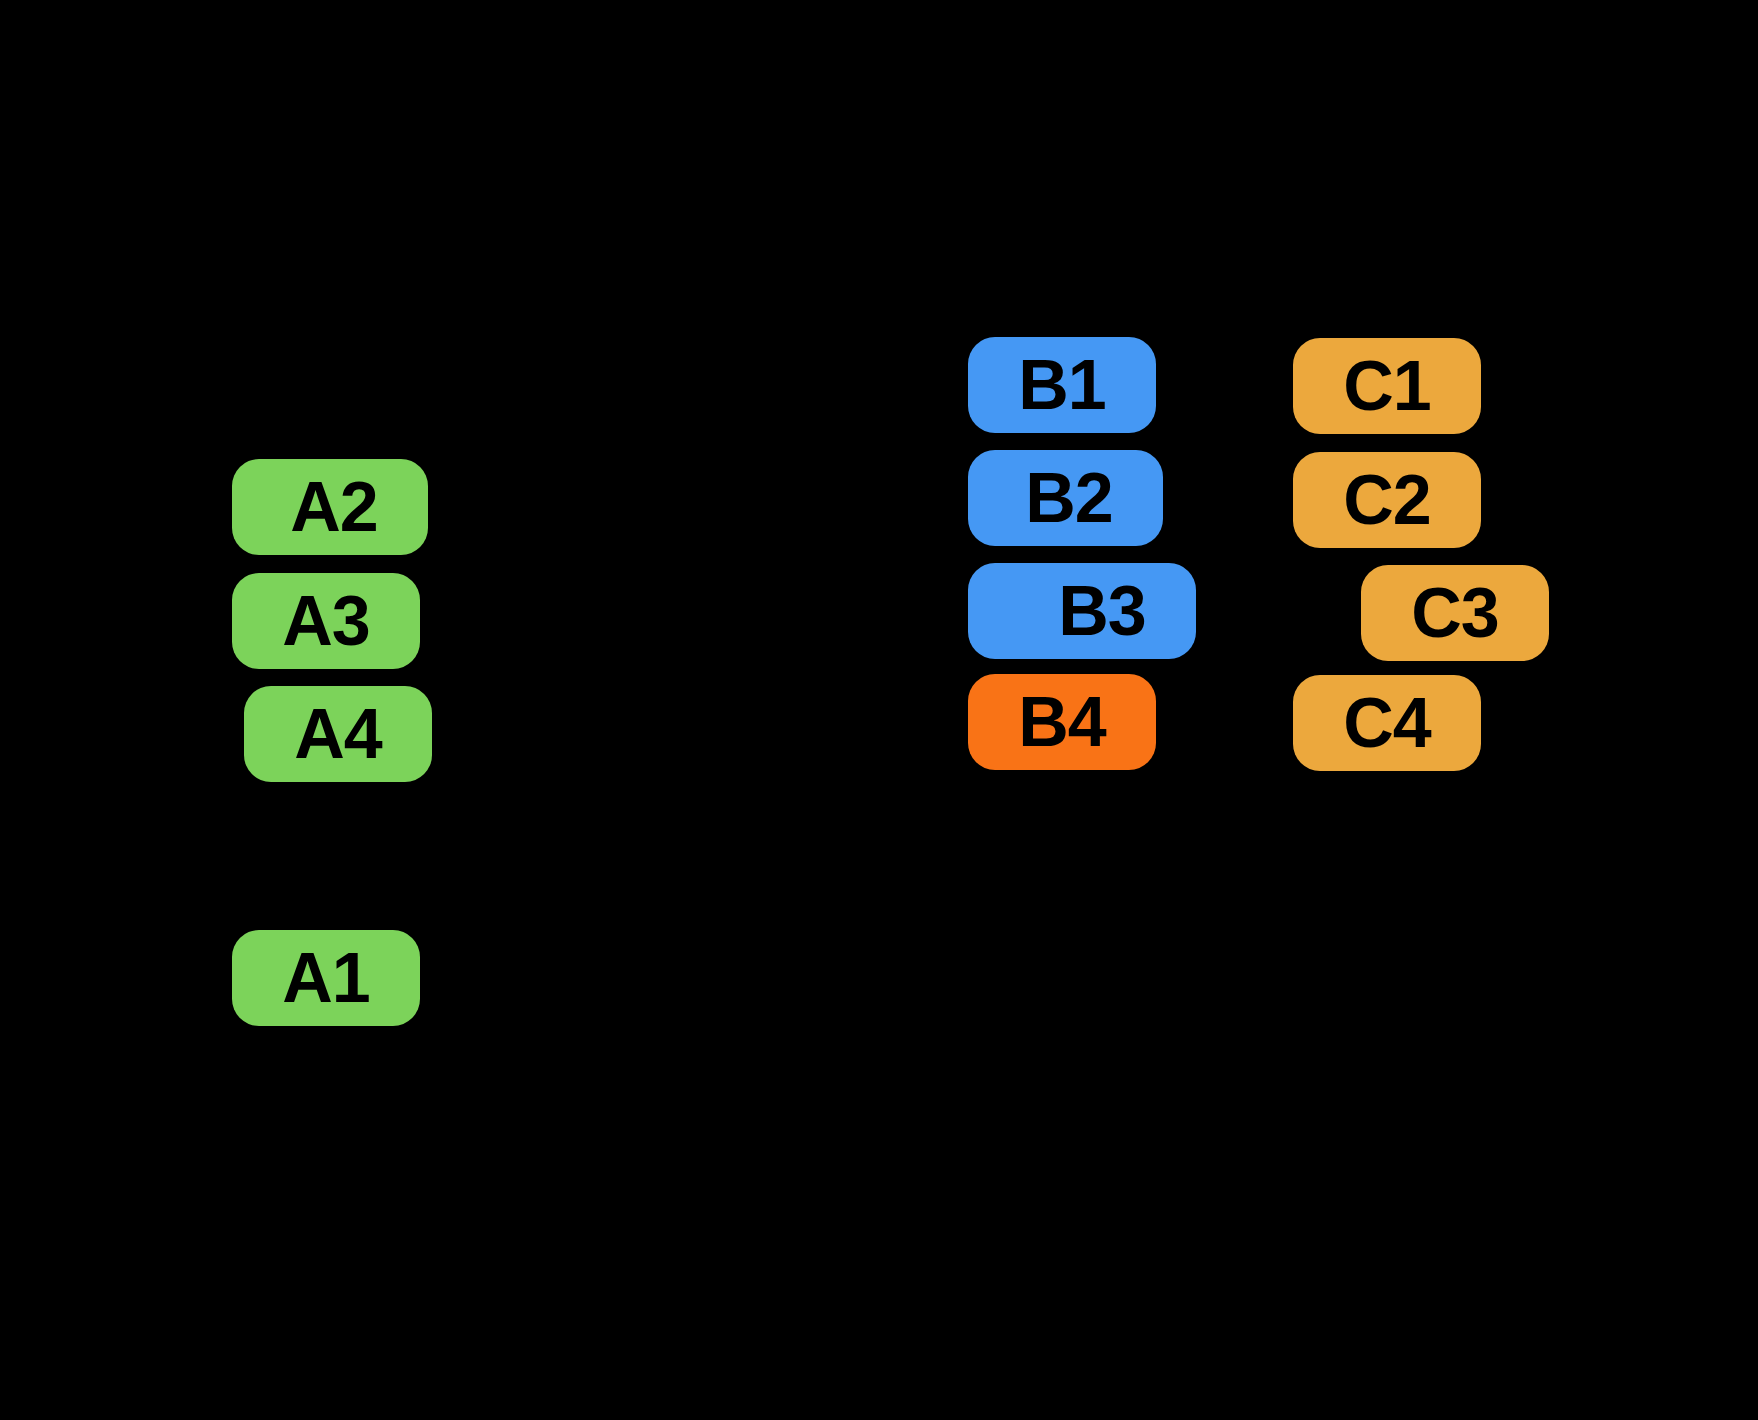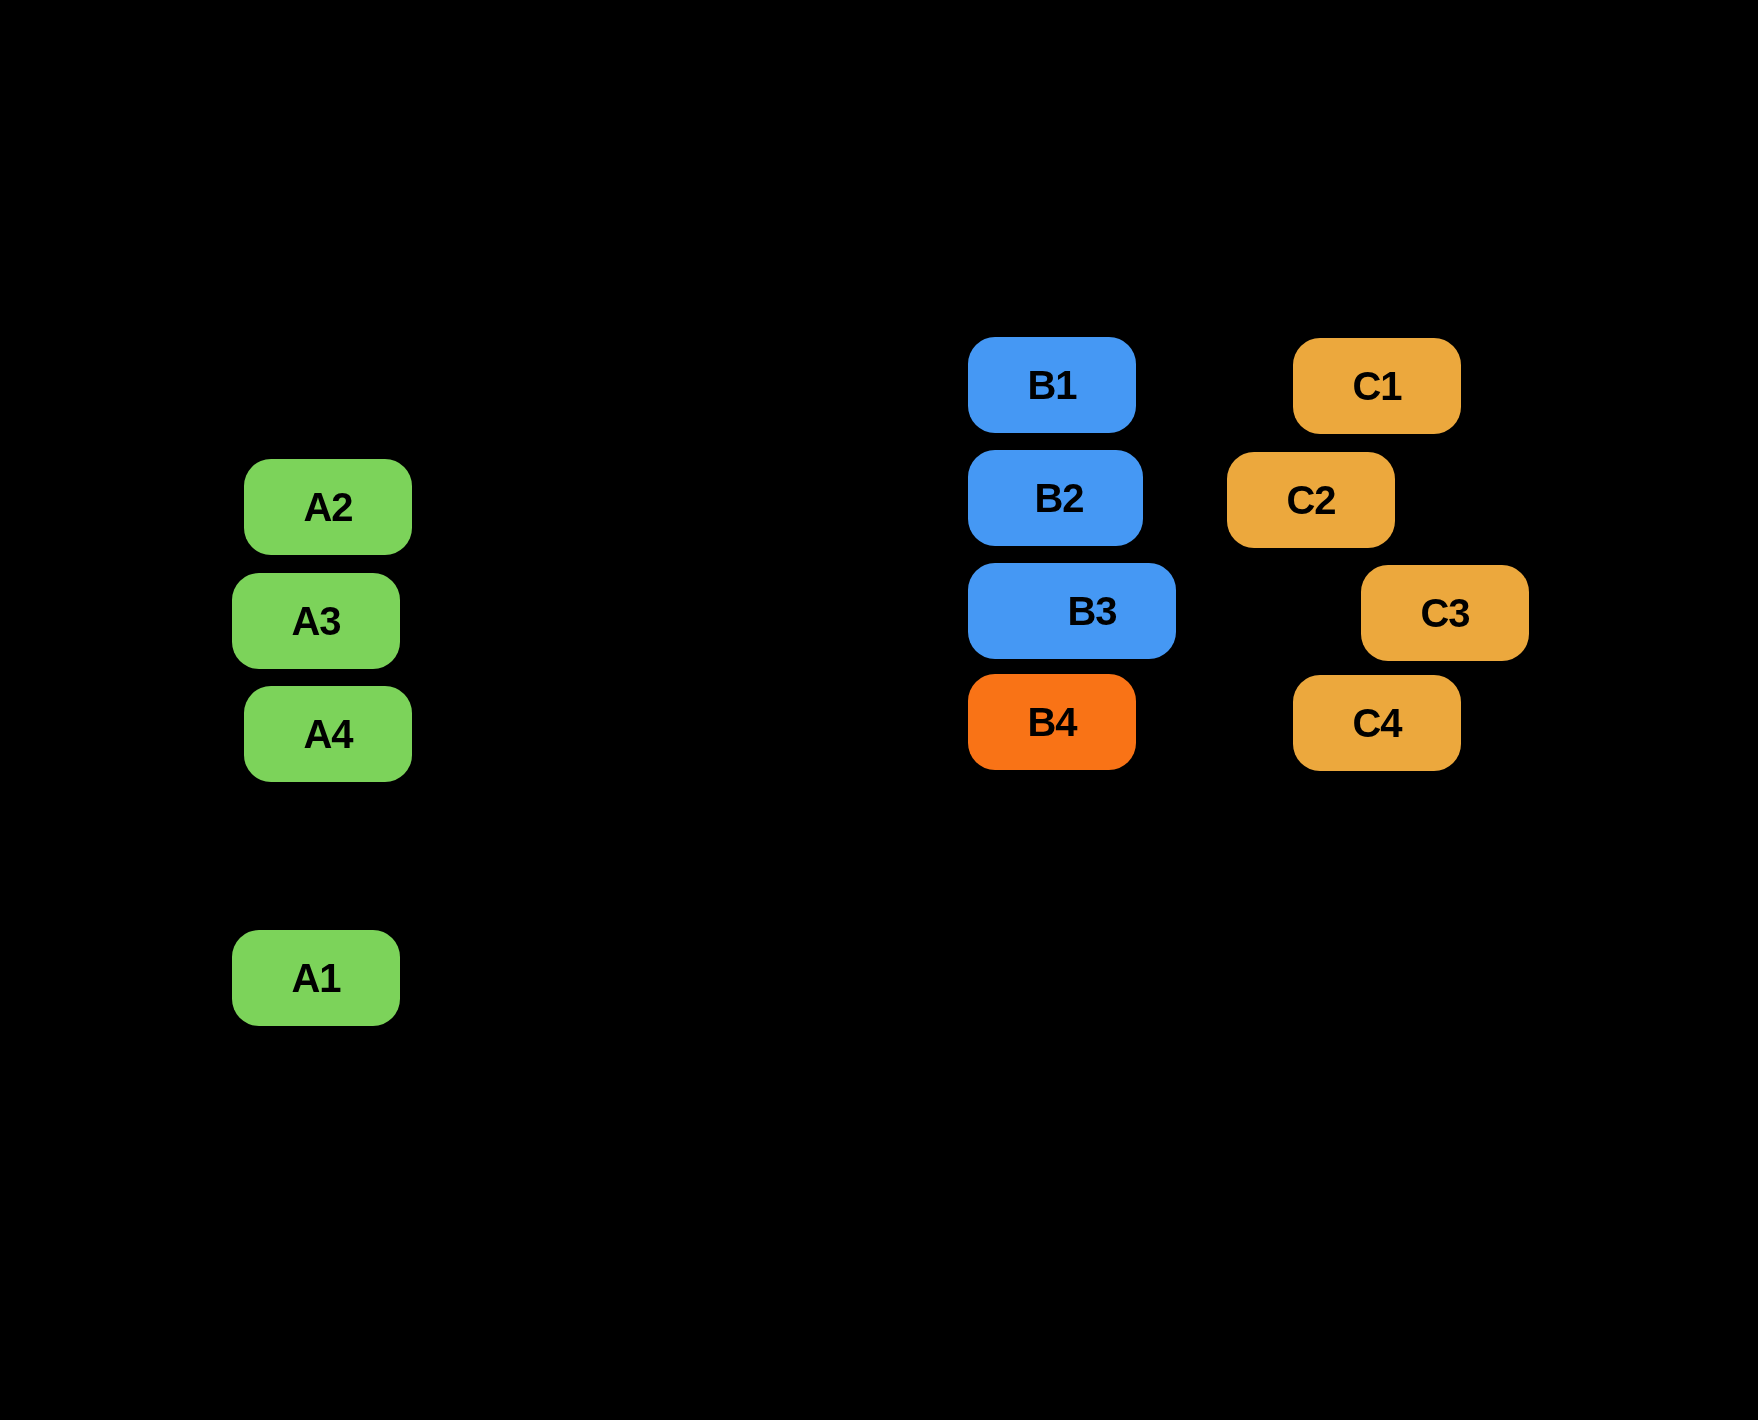--- a/index.html
+++ b/index.html
@@ -9,43 +9,43 @@
   }
   .canvas {
     position: relative;
     width: 1758px;
     height: 1420px;
     overflow: hidden;
     font-family: "Liberation Sans", sans-serif;
   }
   .node {
     position: absolute;
-    width: 168px;
+    width: 188px;
     height: 96px;
     border-radius: 27px;
     display: flex;
     align-items: center;
     justify-content: center;
-    font-size: 40px;
+    font-size: 70px;
     font-weight: 700;
     letter-spacing: -1px;
     color: #000000;
     text-align: right;
   }
   
-  .pos-a2 { left: 244px; top: 459px; }
+  .pos-a2 { left: 232px; top: 459px; padding-left: 8px; }
   .pos-a3 { left: 232px; top: 573px; }
   .pos-a4 { left: 244px; top: 686px; }
   .pos-a1 { left: 232px; top: 930px; }
   .pos-b1 { left: 968px; top: 337px; }
   .pos-b2 { left: 968px; top: 450px; padding-left: 7px; }
   .pos-b3 { left: 968px; top: 563px; }
   .pos-b4 { left: 968px; top: 674px; }
   .pos-c1 { left: 1293px; top: 338px; }
-  .pos-c2 { left: 1227px; top: 452px; }
+  .pos-c2 { left: 1293px; top: 452px; }
   .pos-c3 { left: 1361px; top: 565px; }
   .pos-c4 { left: 1293px; top: 675px; }
 </style>
 </head>
 <body>
 
 <div class="canvas" style="background-color: rgb(0, 0, 0);">
 
   <div class="node pos-a1" style="background-color: rgb(124, 211, 90);">A1</div>
   <div class="node pos-a2" style="background-color: rgb(124, 211, 90);">A2</div>

